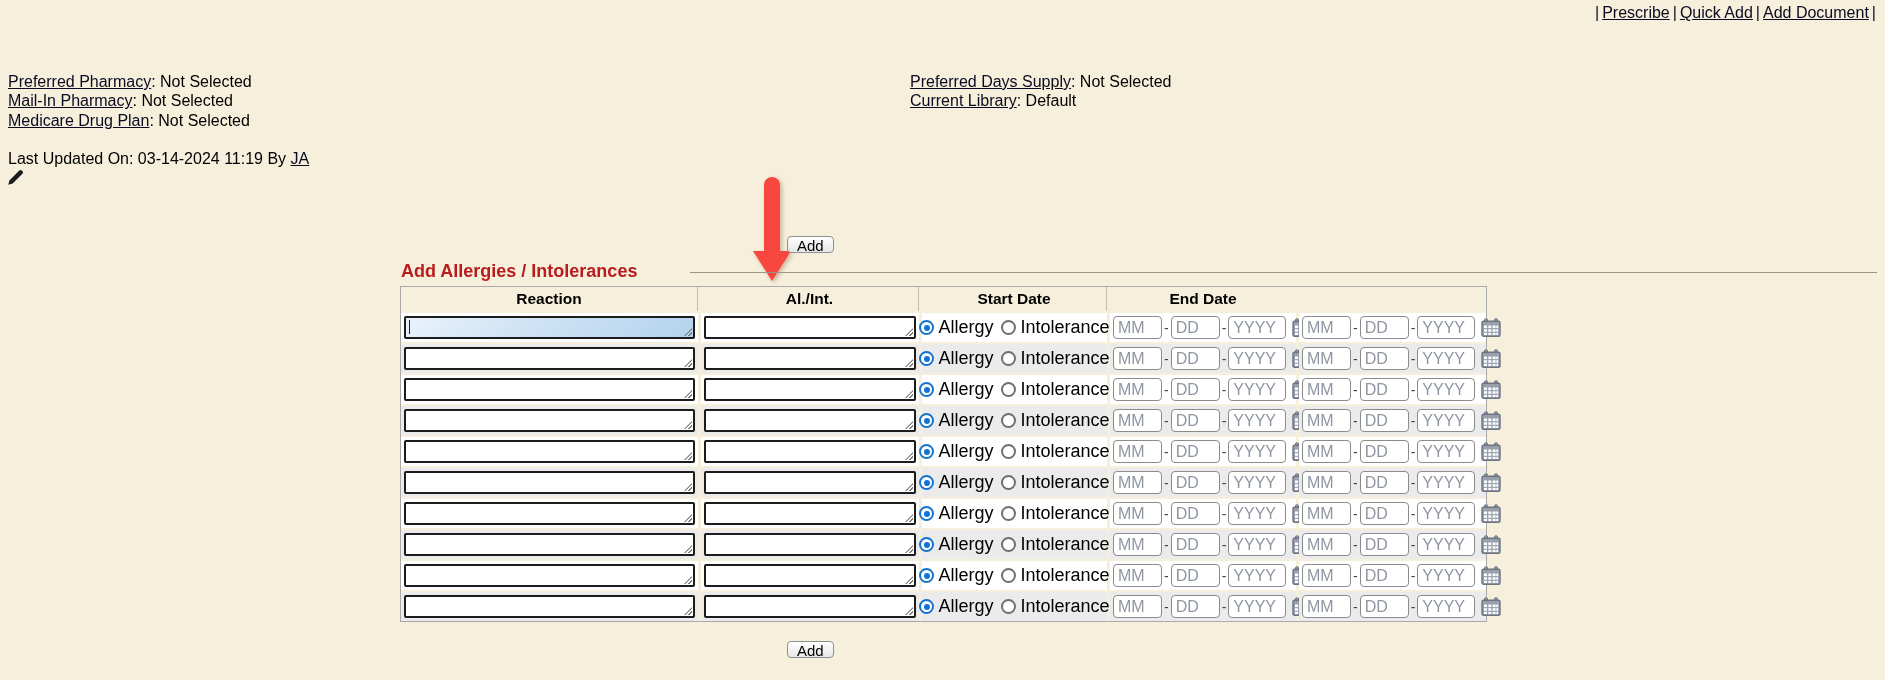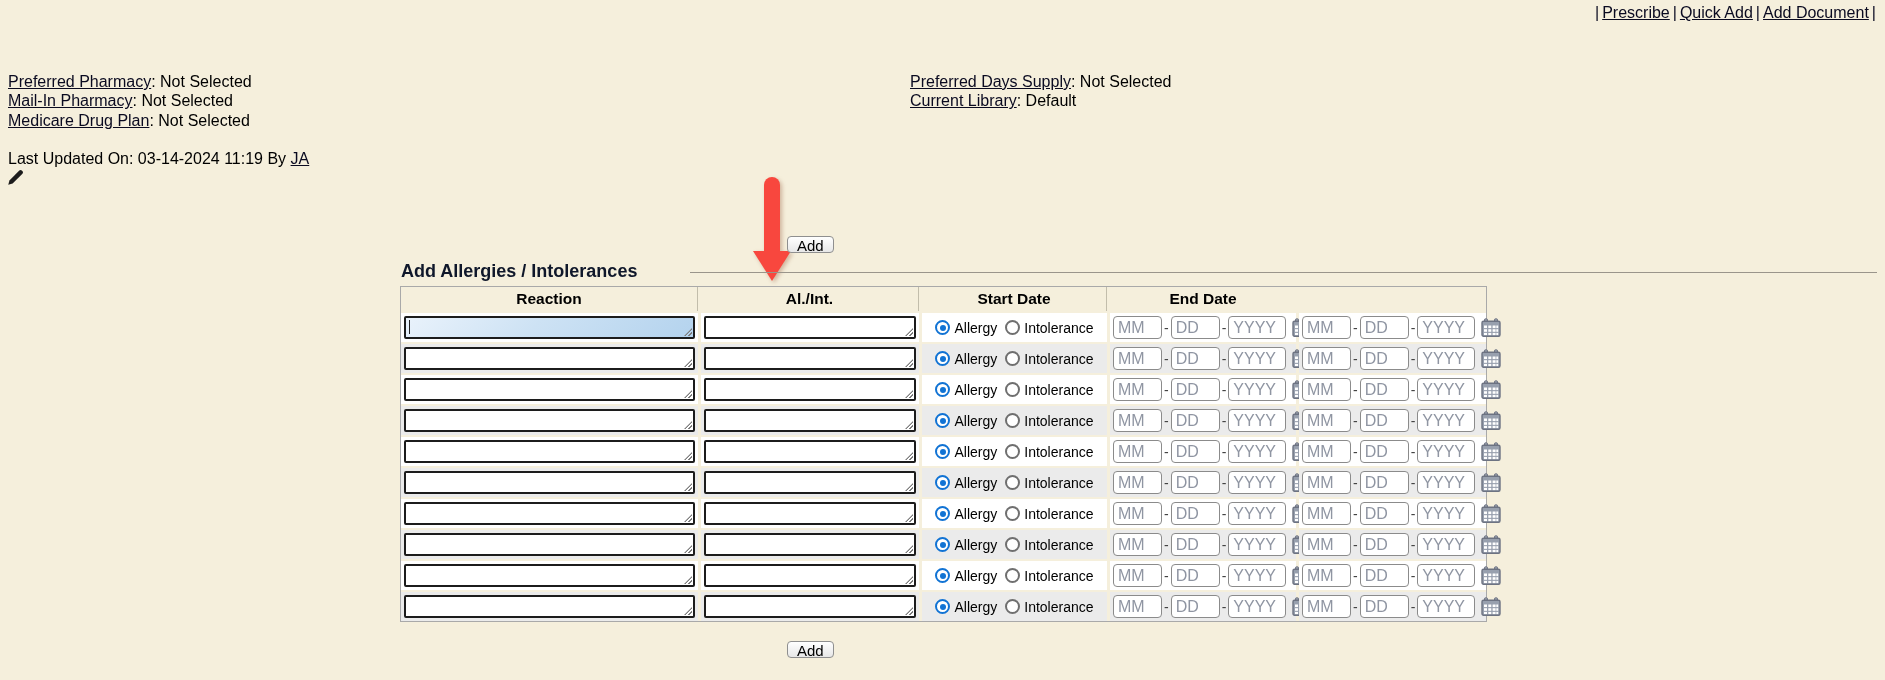--- a/index.html
+++ b/index.html
@@ -32,21 +32,21 @@
 
   
   .add-btn {
     position:absolute; left:787px; height:17px; min-width:38px; padding:0 9px;
     font:15px "Liberation Sans","DejaVu Sans",sans-serif; color:#000;
     background:linear-gradient(#ffffff,#e7e7e7); border:1px solid #8f8f8f; border-radius:4px; cursor:pointer;
   }
   .add-btn.top { top:236px; } .add-btn.bottom { top:641px; }
 
   
-  .legend { position:absolute; left:401px; top:261px; font-size:18px; font-weight:bold; color:#0f172a; }
+  .legend { position:absolute; left:401px; top:261px; font-size:18px; font-weight:bold; color:#b91c1c; }
   .fieldset-line { position:absolute; left:690px; top:272px; width:1187px; height:0; border-top:1px solid #9a958b; }
 
   
   .allergy-table { position:absolute; left:400px; top:286px; width:1085px; border:1px solid #a9a9a9; background:#f5efdc; }
   .thead, .trow { display:grid; grid-template-columns:297px 218px 185px 186px 187px; column-gap:3px; }
   .thead { height:24px; }
   .hcell { font-weight:bold; font-size:15.5px; display:flex; align-items:center; justify-content:center; border-right:1px solid #c2bdab; }
   .hcell:last-child { border-right:none; }
   .trow { height:29px; margin-top:2px; }
   .cell { display:flex; align-items:center; }
@@ -57,21 +57,21 @@
   .tinput { position:relative; height:23px; box-sizing:border-box; background:#fff; border:2px solid #1c1c1c; border-radius:2px; cursor:text; }
   .name-input { width:291px; }
   .reaction-input { width:212px; }
   .grip { position:absolute; right:1px; bottom:1px; width:8px; height:8px;
           background:repeating-linear-gradient(135deg, transparent 0 2px, #7d7d7d 2px 3.2px);
           clip-path:polygon(100% 0,100% 100%,0 100%); }
   .trow.focused .name-input { background:linear-gradient(135deg,#e9f2fb 0%,#cde2f4 45%,#b4d3ee 100%); }
   .caret { display:none; }
   .trow.focused .name-input .caret { display:block; position:absolute; left:3px; top:2px; width:1px; height:14px; background:#222; }
 
-  .radio-cell { justify-content:center; font-size:14px; }
+  .radio-cell { justify-content:center; font-size:18px; }
   .radio { width:15px; height:15px; border-radius:50%; box-sizing:border-box; display:inline-block; position:relative; flex:0 0 auto; cursor:pointer; background:#fff; }
   .radio.on  { border:2px solid #1173d4; }
   .radio.on::after { content:""; position:absolute; left:2.5px; top:2.5px; width:6px; height:6px; border-radius:50%; background:#1173d4; }
   .radio.off { border:2px solid #6f6f6f; }
   .rlabel { margin-left:4px; }
   .rlabel.first { margin-right:8px; }
 
   .date-cell { justify-content:flex-start; padding-left:3px; }
   .din { height:23px; box-sizing:border-box; border:1px solid #8b8b8b; border-radius:4px; background:#fff;
          color:#8f95a2; font-size:16px; font-family:inherit; padding:0 0 0 4px; outline:none; }

